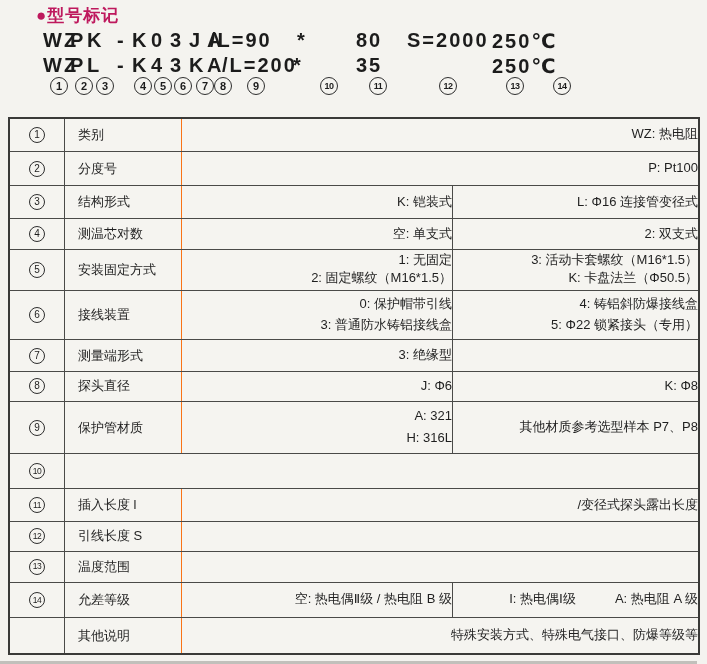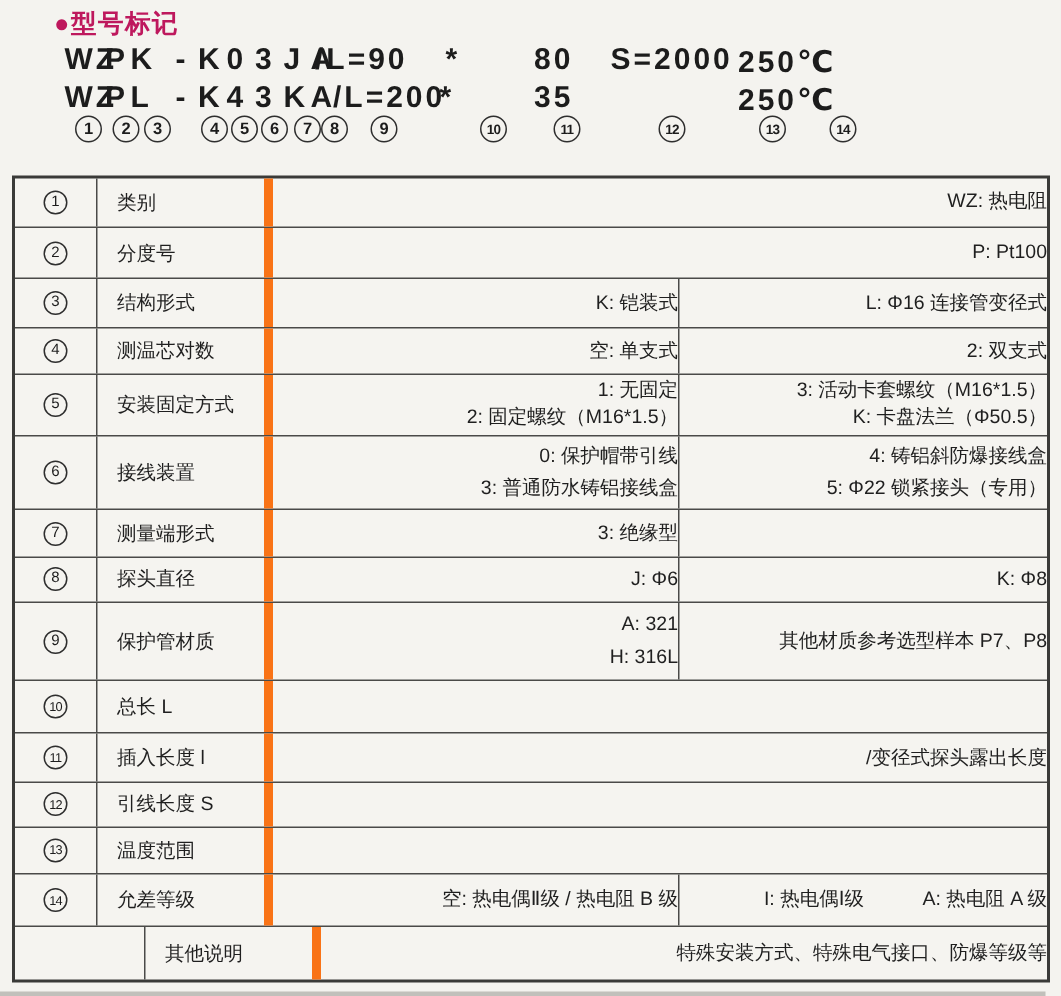--- a/index.html
+++ b/index.html
@@ -53,21 +53,21 @@
     border-bottom:1px solid #4a4a48;
   }
   .trow:last-child{border-bottom:none;}
   .c{box-sizing:border-box;display:flex;flex-direction:column;justify-content:center;}
   .cnum{
     width:55px;flex:0 0 55px;align-items:center;
     border-right:1px solid #4a4a48;
   }
   .clabel{
     width:117px;flex:0 0 117px;padding-left:13px;
-    border-right:6px solid #f97316;
+    border-right:1px solid #f97316;
     font-size:13px;
   }
   .cval{padding-left:14px;font-size:13px;}
   .cval.grow{flex:1 1 auto;}
   .cval.split{width:271px;flex:0 0 271px;}
   .cval.vborder{border-right:1px solid #4a4a48;}
   .cval.multi{justify-content:space-evenly;}
   .cellline{line-height:1.15;white-space:pre;text-align:right;}
   
   .scan-edge{
@@ -278,21 +278,20 @@
         <div class="c cval grow">
           <div class="cellline">其他材质参考选型样本 P7、P8</div>
         </div>
       </div>
       <div class="trow" style="height: 35px;">
         <div class="c cnum">
           <span class="circ tc two">
             <span>10</span>
           </span>
         </div>
-        <div class="c clabel">总长 L</div>
         <div class="c cval grow"></div>
       </div>
       <div class="trow" style="height: 33px;">
         <div class="c cnum">
           <span class="circ tc two">
             <span>11</span>
           </span>
         </div>
         <div class="c clabel">插入长度 l</div>
         <div class="c cval grow">
@@ -324,21 +323,21 @@
           </span>
         </div>
         <div class="c clabel">允差等级</div>
         <div class="c cval split vborder">
           <div class="cellline">空: 热电偶Ⅱ级 / 热电阻 B 级</div>
         </div>
         <div class="c cval grow">
           <div class="cellline">I: 热电偶Ⅰ级　　　A: 热电阻 A 级</div>
         </div>
       </div>
-      <div class="trow" style="height: 35px; margin-left: 32px;">
+      <div class="trow" style="height: 35px;">
         <div class="c cnum"></div>
         <div class="c clabel">其他说明</div>
         <div class="c cval grow">
           <div class="cellline">特殊安装方式、特殊电气接口、防爆等级等</div>
         </div>
       </div>
     </div>
   <div class="scan-edge"></div>
 </div>
 

